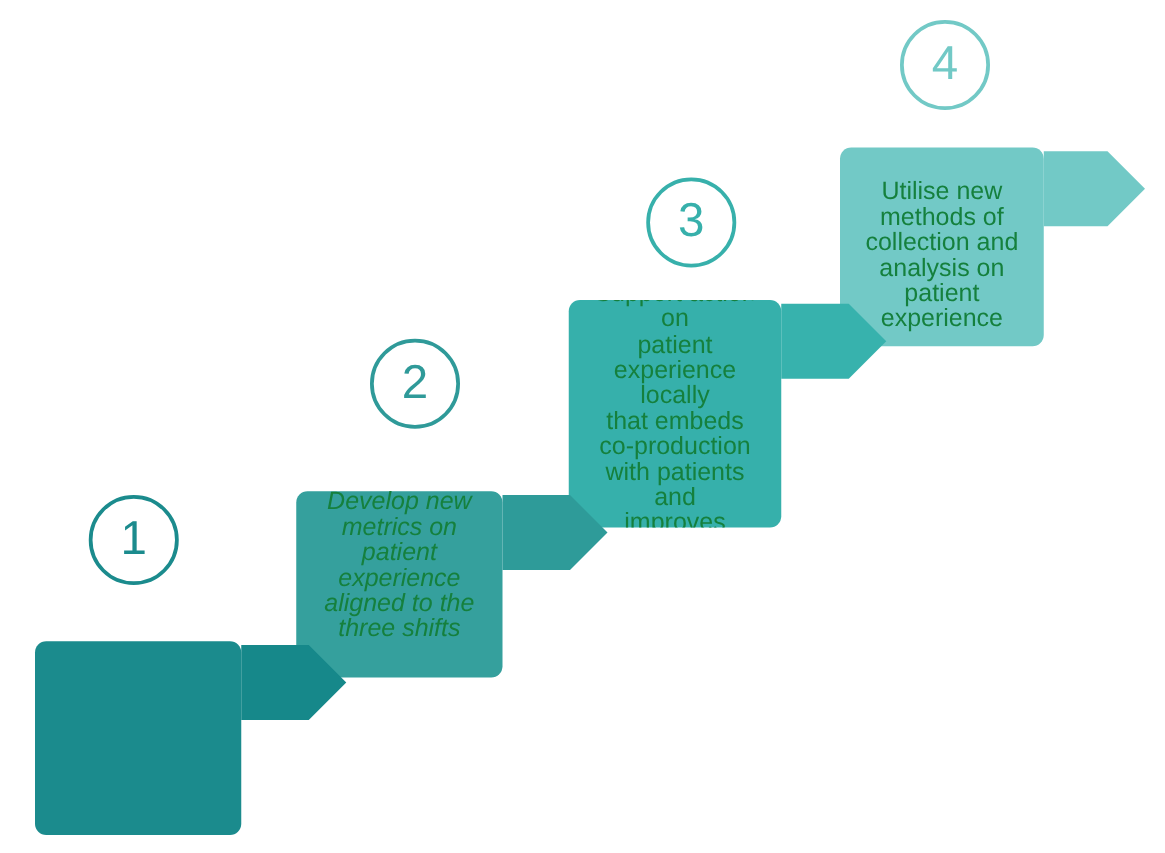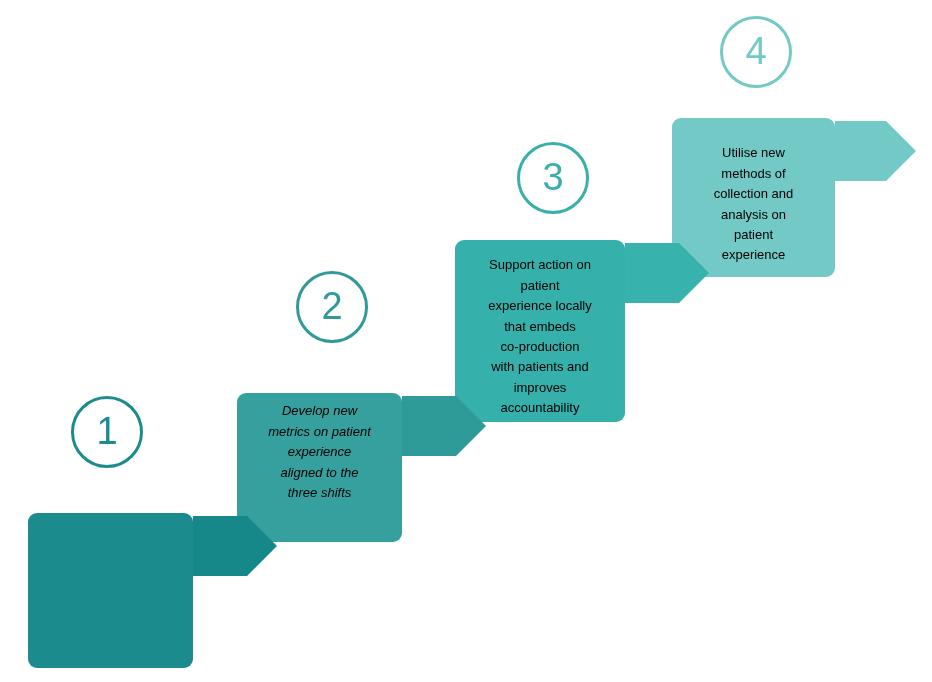--- a/index.html
+++ b/index.html
@@ -36,22 +36,22 @@
   .step-box{
     position:absolute;
     border-radius:9px;
     box-sizing:border-box;
     display:flex;
     align-items:center;
     justify-content:center;
     overflow:hidden;
   }
   .step-box .label{
-    color:#000000;
-    font-size:13px;
+    color:#15803d;
+    font-size:20px;
     line-height:20.4px;
     text-align:center;
     padding:0 10px;
     white-space:pre-line;
     display:block;
   }
 
   
   #box1{left:28px;top:513px;width:165px;height:155px;}
   #box2{left:237px;top:373px;width:165px;height:149px;font-style:italic;}

